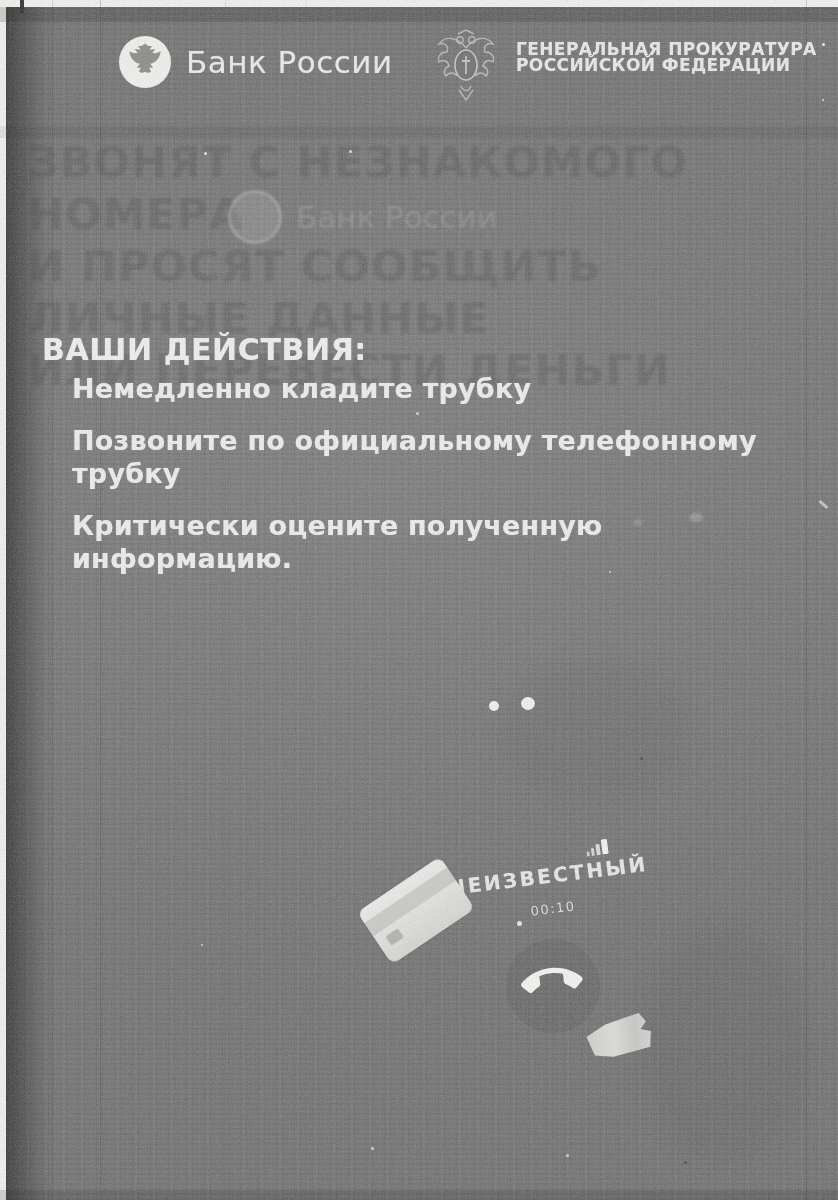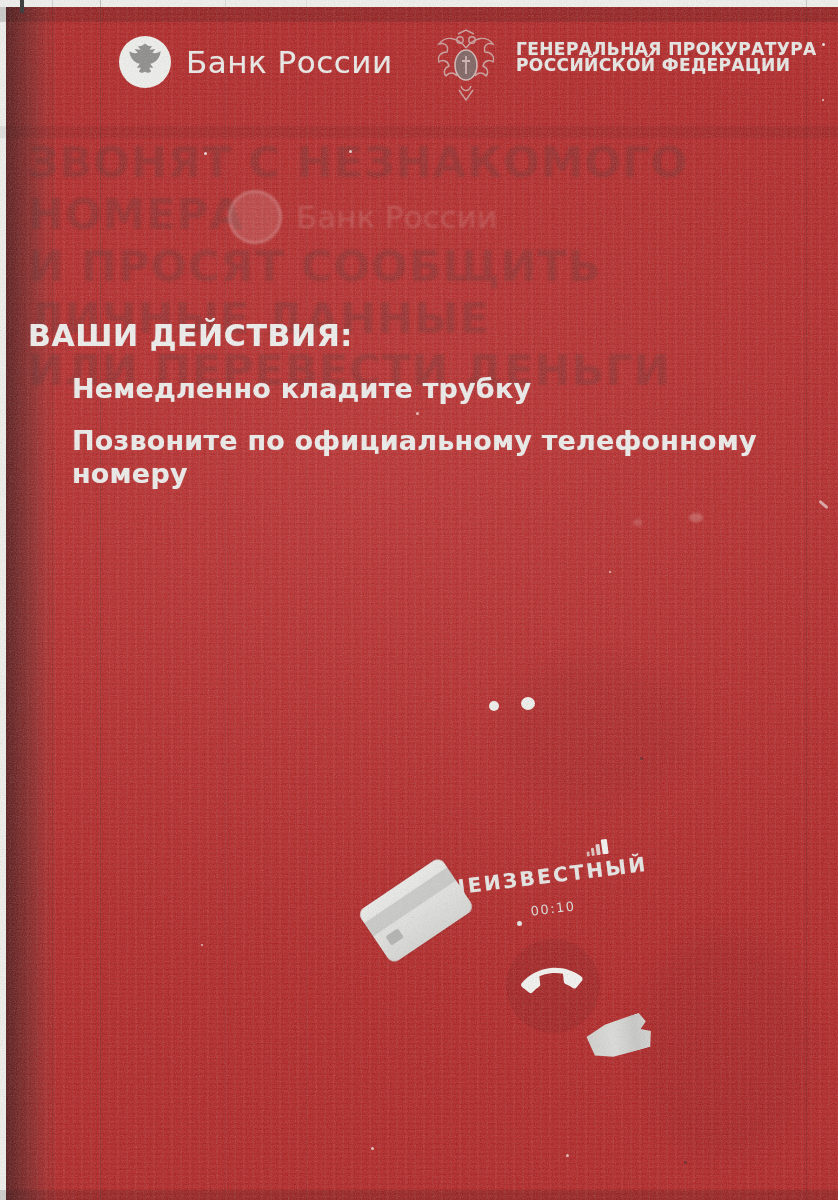--- a/index.html
+++ b/index.html
@@ -1,18 +1,18 @@
 <!DOCTYPE html>
 <html><head>
 <meta charset="utf-8">
 <style>
   html,body{margin:0;padding:0;background:#555;}
   .page{
     position:relative;width:838px;height:1200px;overflow:hidden;
-    background:#b91c1c;
+    background:#737373;
     font-family:"DejaVu Sans", sans-serif;
     -webkit-font-smoothing:antialiased;
   }
   
   .tex{position:absolute;inset:0;pointer-events:none;}
   .tex.streaks{
     background:
       repeating-linear-gradient(90deg, rgba(0,0,0,.045) 0 1px, rgba(0,0,0,0) 1px 6px),
       repeating-linear-gradient(90deg, rgba(255,255,255,.035) 0 2px, rgba(0,0,0,0) 2px 9px),
       repeating-linear-gradient(0deg, rgba(0,0,0,.03) 0 2px, rgba(255,255,255,.02) 2px 5px),
@@ -41,21 +41,21 @@
   .ghost-headline{position:absolute;left:28px;top:136px;width:800px;
     font-size:43px;font-weight:800;line-height:52px;letter-spacing:1px;
     color:rgba(45,45,45,.20);filter:blur(1.3px);}
   .ghost-logo{position:absolute;left:228px;top:190px;display:flex;align-items:center;gap:14px;
     filter:blur(1.2px);}
   .ghost-logo .gcircle{width:54px;height:54px;border-radius:50%;
     background:rgba(255,255,255,.13);border:3px solid rgba(255,255,255,.18);box-sizing:border-box;}
   .ghost-logo .gtext{font-size:31px;color:rgba(255,255,255,.16);font-weight:400;}
 
   
-  .actions-title{position:absolute;left:28px;top:318px;margin:0;
+  .actions-title{position:absolute;left:28px;top:318px;margin:14px;
     font-size:30px;font-weight:800;color:#f1f2f0;letter-spacing:.6px;
     text-shadow:0 0 1px rgba(240,240,240,.45);}
   .actions-list{position:absolute;left:64px;top:372px;width:710px;}
   .action-item{margin:0 0 19px 8px;font-size:27px;font-weight:600;color:#eff0ee;
     line-height:33px;letter-spacing:.2px;text-shadow:0 0 1px rgba(240,240,240,.45);}
 
   
   .signal{position:absolute;left:586px;top:839px;transform:rotate(-8deg);}
   .caller{position:absolute;left:448px;top:864px;width:200px;text-align:center;
     transform:rotate(-7deg);font-size:20px;font-weight:600;letter-spacing:2.5px;
@@ -143,23 +143,24 @@
     <span class="gcircle"></span>
     <span class="gtext">Банк России</span>
   </div>
 
   <h1 class="actions-title">ВАШИ ДЕЙСТВИЯ:</h1>
   <div class="actions-list">
     <div class="action-item">
       <div>Немедленно кладите трубку</div>
     </div>
     <div class="action-item">
-      <div>Позвоните по официальному телефонному номеру</div>
+      <div>Позвоните по официальному телефонному трубку</div>
     </div>
     <div class="action-item">
+      <div>Критически оцените полученную информацию.</div>
     </div>
   </div>
 
   <div class="dot" style="left:489px;top:701px;width:10px;height:10px"></div>
   <div class="dot" style="left:521px;top:697px;width:14px;height:13px"></div>
 
   <div class="signal">
     <svg width="26" height="16" viewBox="0 0 26 16">
       <rect x="0" y="11" width="3" height="5" rx="1" fill="#e8e8e5" opacity=".75"></rect>
       <rect x="5" y="8" width="3" height="8" rx="1" fill="#ededea" opacity=".8"></rect>

